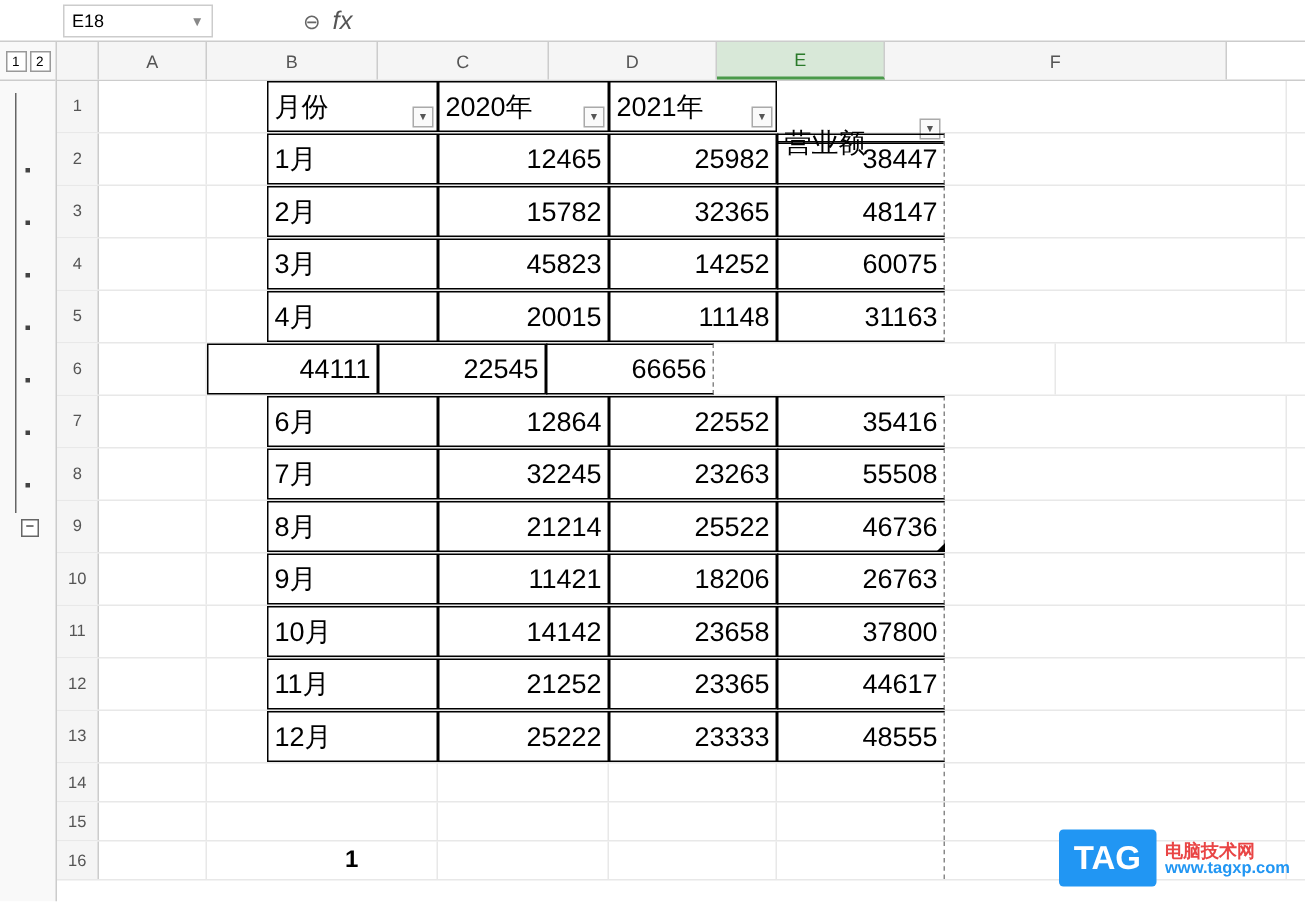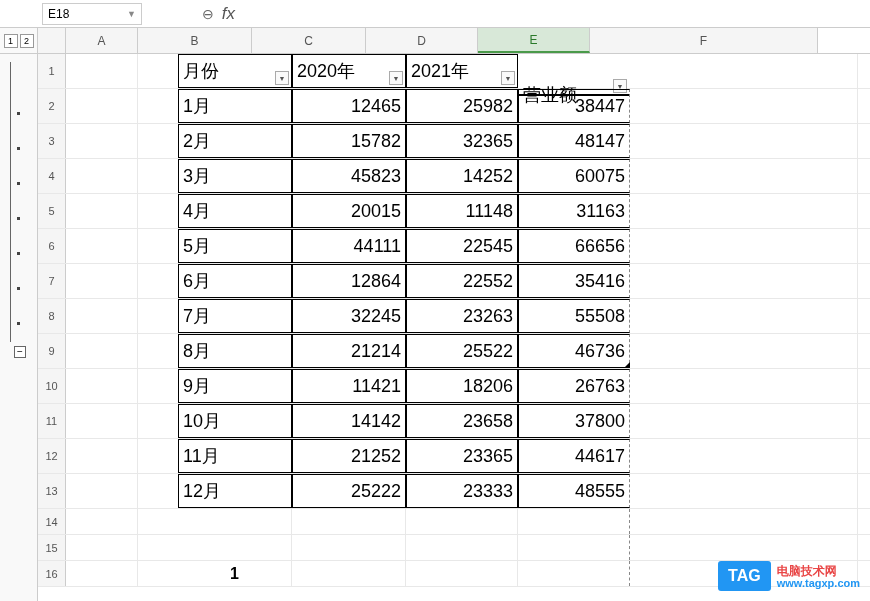--- a/index.html
+++ b/index.html
@@ -60,21 +60,21 @@
     .empty-row .cell { font-size: 13px; }
     .summary-row .cell.col-b { justify-content: center; font-weight: bold; font-size: 16px; }
     
     .filter-arrow { position: absolute; right: 2px; bottom: 2px; width: 14px; height: 14px; border: 1px solid #aaa; background: #fafafa; display: flex; align-items: center; justify-content: center; font-size: 7px; color: #555; cursor: pointer; }
     
     .col-e-dashed { border-right: 1px dashed #888 !important; }
     
     .corner-mark { position: absolute; right: -1px; bottom: -1px; width: 0; height: 0; border-left: 6px solid transparent; border-bottom: 6px solid #000; }
     
     .watermark { position: absolute; bottom: 10px; right: 10px; display: flex; align-items: center; gap: 6px; font-weight: bold; }
-    .tag-box { background: #2196f3; color: #fff; padding: 6px 10px; font-size: 16px; border-radius: 3px; }
+    .tag-box { background: #2196f3; color: #fff; padding: 6px 10px; font-size: 22px; border-radius: 3px; }
     .wm-text { color: #e94545; font-size: 12px; }
     .wm-url { color: #2196f3; font-size: 11px; margin-top: -3px; }
   </style>
 </head>
 <body>
 
 <div class="formula-bar">
   <div class="name-box">
     <span>E18</span>
     <span class="name-box-dropdown">▼</span>
@@ -172,21 +172,20 @@
             <div class="cell col-a"></div>
             <div class="cell col-b">4月</div>
             <div class="cell col-c">20015</div>
             <div class="cell col-d">11148</div>
             <div class="cell col-e col-e-dashed">31163</div>
             <div class="cell col-f"></div>
           </div>
           <div class="row data-row">
             <div class="row-header">6</div>
             <div class="cell col-a"></div>
-            <div class="cell col-b">5月</div>
             <div class="cell col-c">44111</div>
             <div class="cell col-d">22545</div>
             <div class="cell col-e col-e-dashed">66656</div>
             <div class="cell col-f"></div>
           </div>
           <div class="row data-row">
             <div class="row-header">7</div>
             <div class="cell col-a"></div>
             <div class="cell col-b">6月</div>
             <div class="cell col-c">12864</div>

